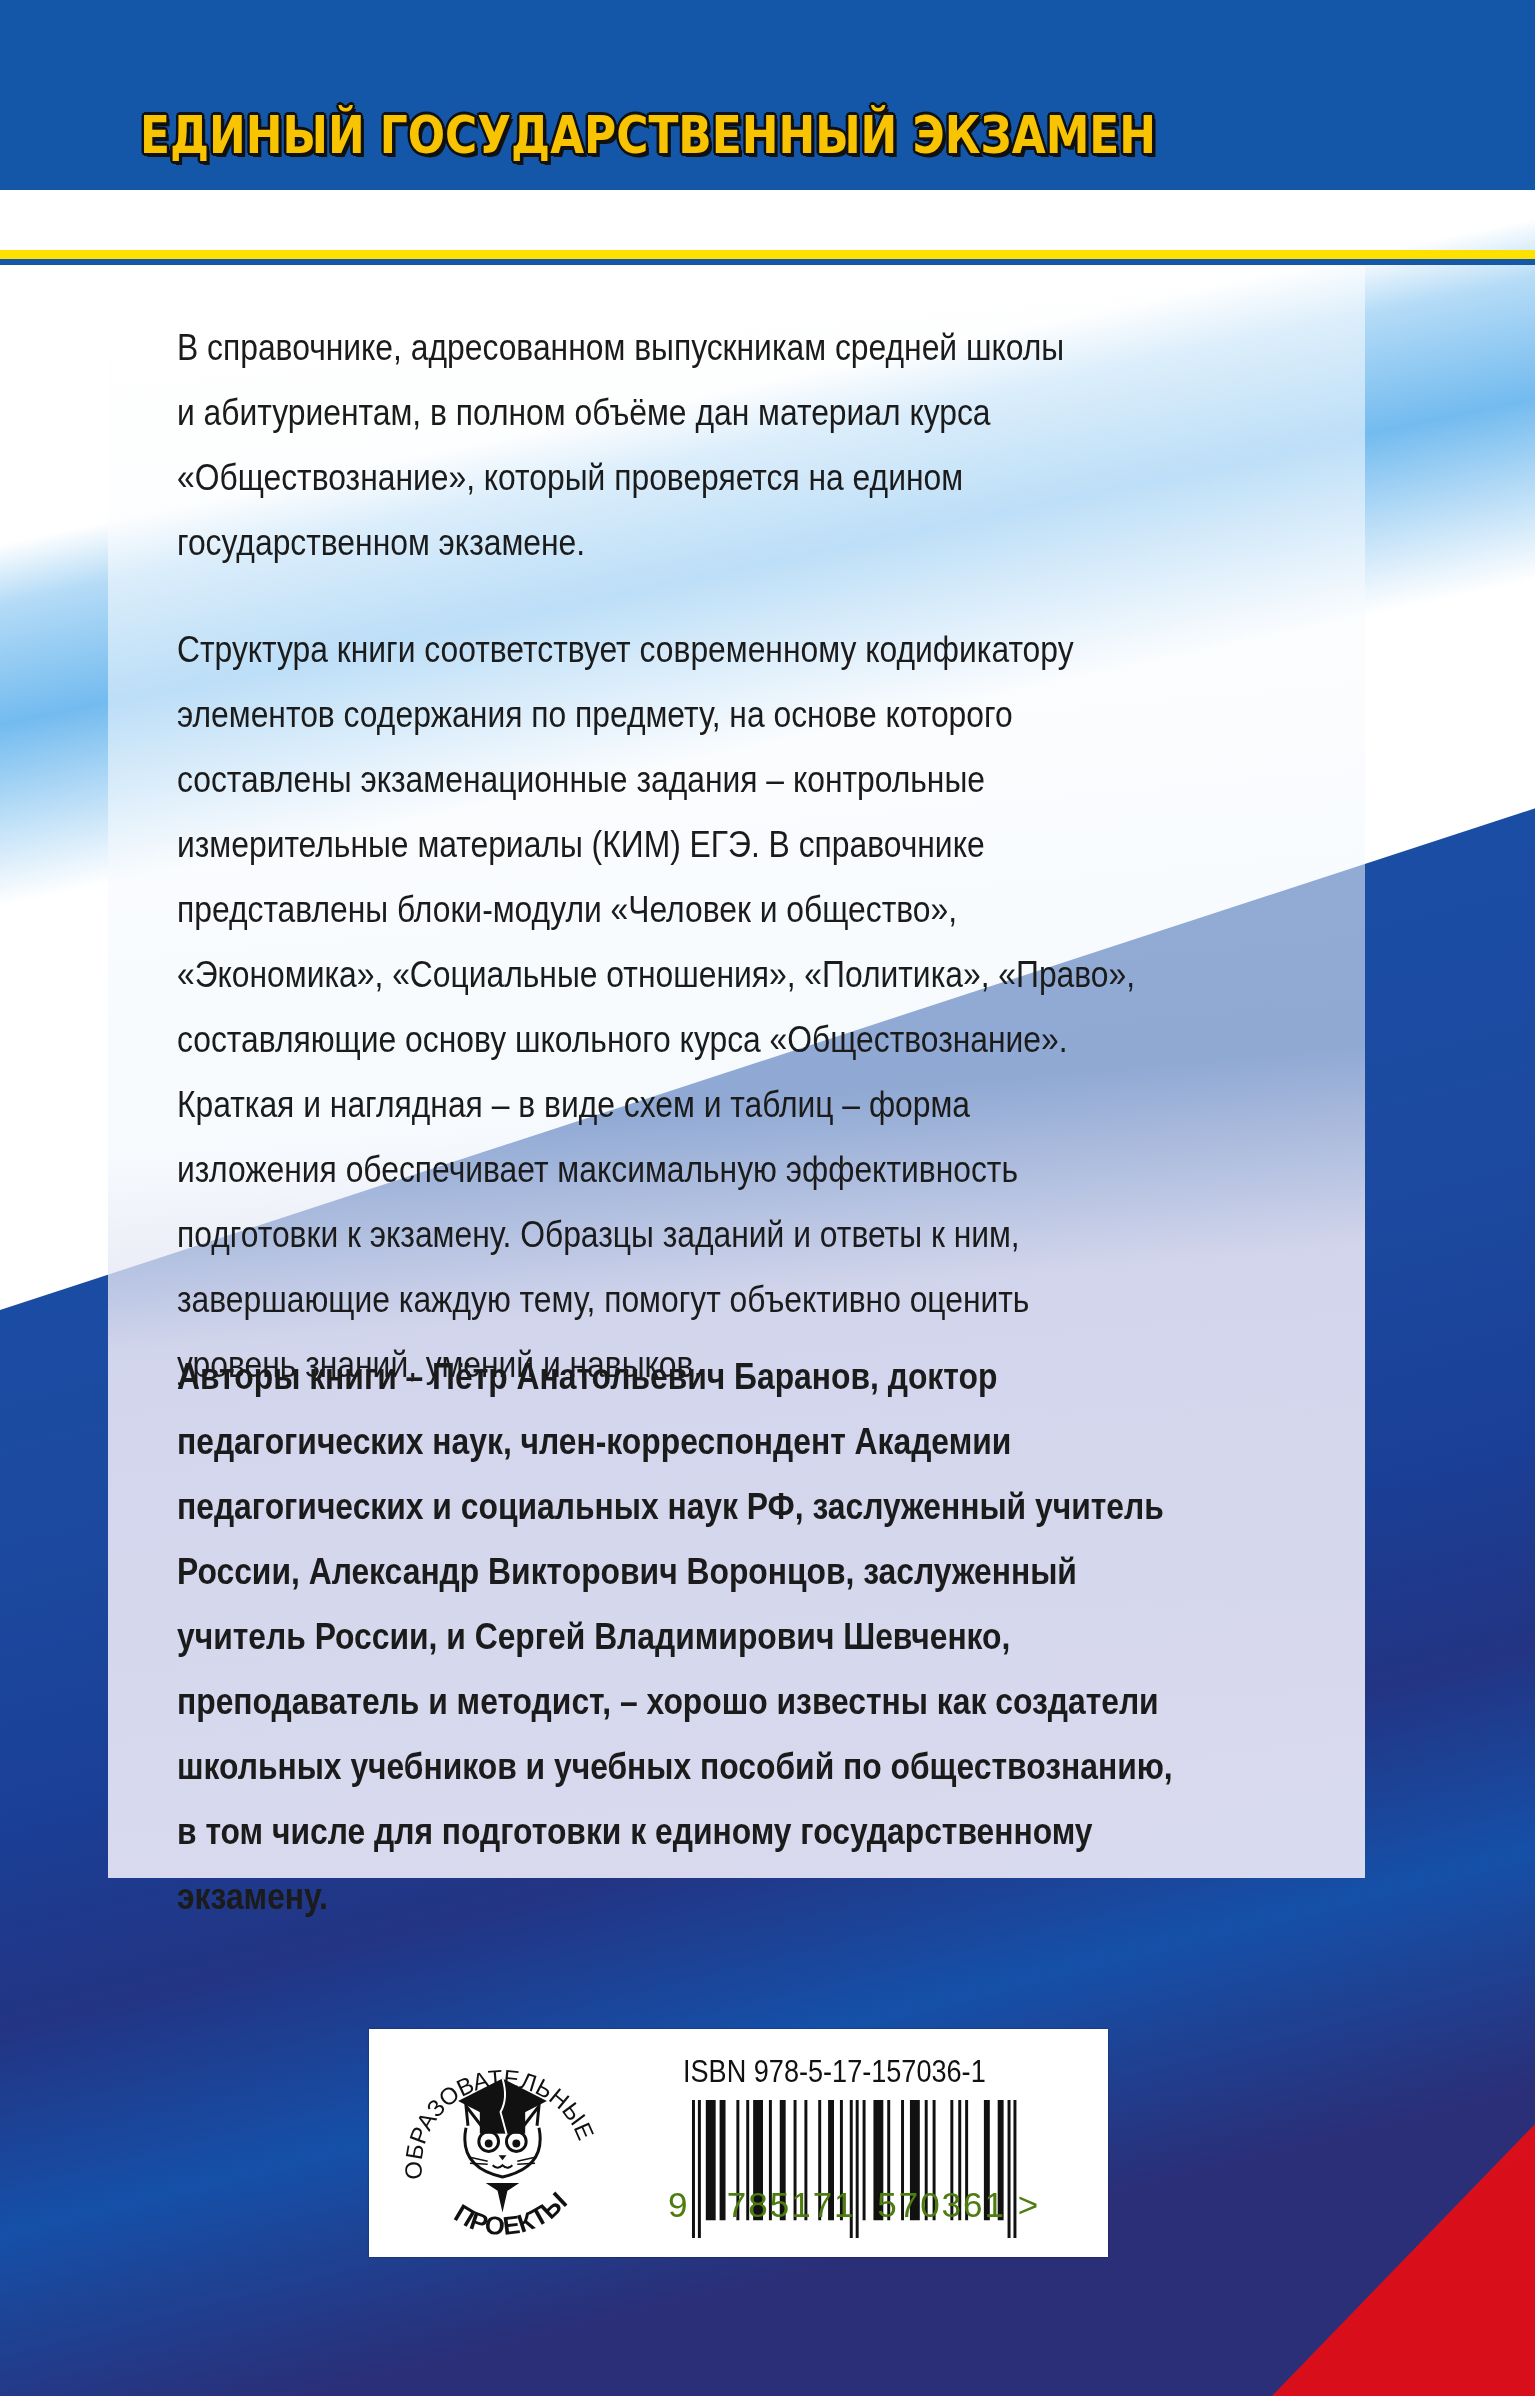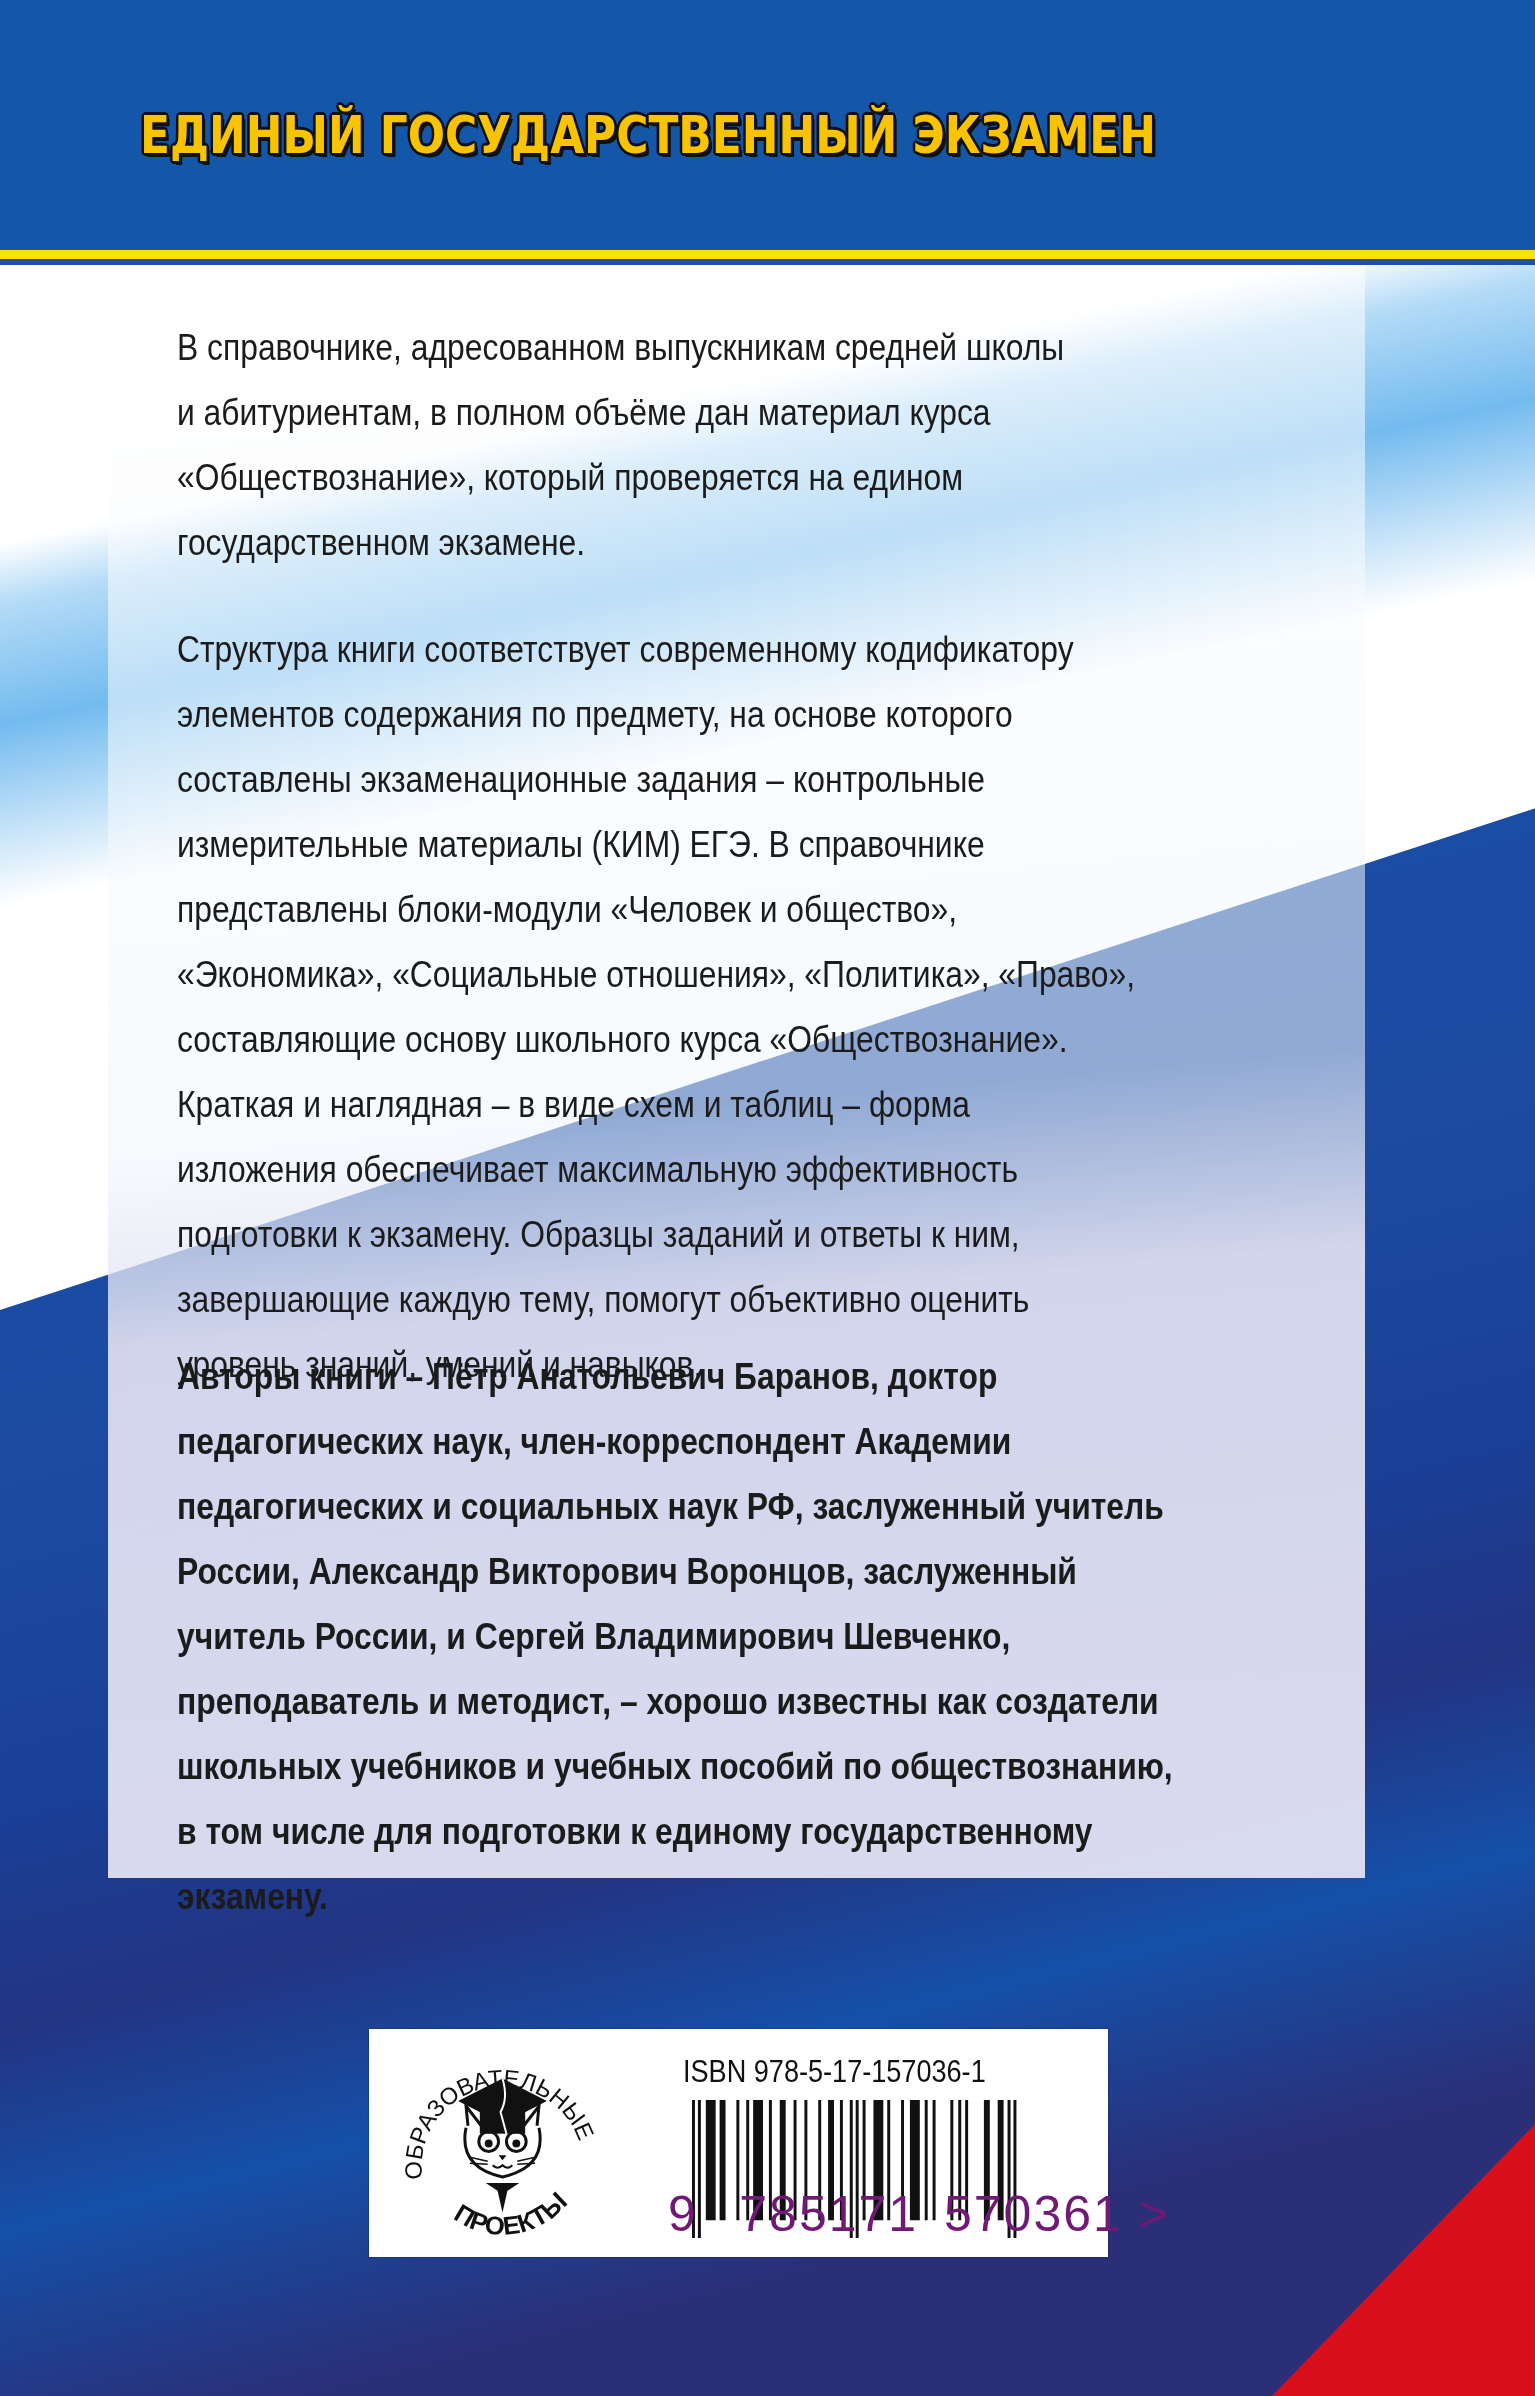--- a/index.html
+++ b/index.html
@@ -15,21 +15,21 @@
     background: linear-gradient(168deg, rgba(255,255,255,0) 0, rgba(255,255,255,0) 532px, rgba(120,190,240,0.55) 591px, rgba(80,170,235,0.8) 709px, rgba(255,255,255,0) 887px);
   }
   .blue-field { position: absolute; left: 0; top: 0; width: 1536px; height: 2397px;
     background: linear-gradient(166deg, transparent 0, transparent 1054px, #1a4ea6 1069px, #1c4aa0 1478px, #1a3f96 1773px, #233483 1970px, #1550a8 2167px, #2a2f78 2397px);
     clip-path: polygon(0 1310px, 1536px 808px, 1536px 2397px, 0 2397px);
   }
   .red-field { position: absolute; left: 0; top: 0; width: 1536px; height: 2397px;
     background: linear-gradient(160deg, #e0141f, #d80f1b);
     clip-path: polygon(1536px 2123px, 1536px 2397px, 1271px 2397px);
   }
-  .header { position: absolute; left: 0; top: 0; width: 1536px; height: 250px; background: #1456a8; }
+  .header { position: absolute; left: 0; top: 0; width: 1536px; height: 190px; background: #1456a8; }
   .header-stripe-yellow { position: absolute; left: 0; top: 250px; width: 1536px; height: 8.9px; background: #ffe100; }
   .header-stripe-blue { position: absolute; left: 0; top: 259px; width: 1536px; height: 5.9px; background: #1456a8; }
   .header-title {
     position: absolute; left: 140px; top: 106px; margin: 0;
     font-family: "DejaVu Sans", sans-serif; font-weight: bold; font-size: 51px;
     letter-spacing: 0px; color: #f8c300;
     transform: scaleX(0.86); transform-origin: left center;
     text-shadow: -2px -2px 0 #111, 2px -2px 0 #111, -2px 2px 0 #111, 2px 2px 0 #111, 0 3px 0 #111, 3px 0 0 #111, 0 -3px 0 #111, -3px 0 0 #111, 3.9px 3.9px 0 #111;
     white-space: nowrap;
   }
@@ -41,21 +41,21 @@
     transform: scaleX(0.86); transform-origin: left top; white-space: nowrap; }
   .para span { display: block; }
   .para.bold { font-weight: bold; }
   .p1 { top: 315px; }
   .p2 { top: 617px; }
   .p3 { top: 1344px; }
   .barcode-box { position: absolute; left: 369px; top: 2029px; width: 739px; height: 228px; background: #ffffff; box-shadow: 0 0 2px rgba(0,0,0,0.4); }
   .logo { position: absolute; left: 19.7px; top: 7.9px; width: 227px; height: 215px; }
   .isbn-text { position: absolute; left: 314px; top: 23.6px; font-size: 31.5px; color: #111; transform: scaleX(0.86); transform-origin: left top; white-space: nowrap; margin: 0; }
   .barcode { position: absolute; left: 323px; top: 71px; width: 355px; height: 138px; }
-  .barcode-digits { position: absolute; left: 299px; top: 156px; font-size: 50px; color: #701a75; white-space: nowrap; margin:0; letter-spacing: 2px; }
+  .barcode-digits { position: absolute; left: 299px; top: 156px; font-size: 35px; color: #4d7c0f; white-space: nowrap; margin:0; letter-spacing: 2px; }
 </style>
 </head>
 <body>
 
 <div class="bg">
   <div class="bg-white"></div>
   <div class="swoosh-light"></div>
   <div class="blue-field"></div>
   <div class="red-field"></div>
 </div>

